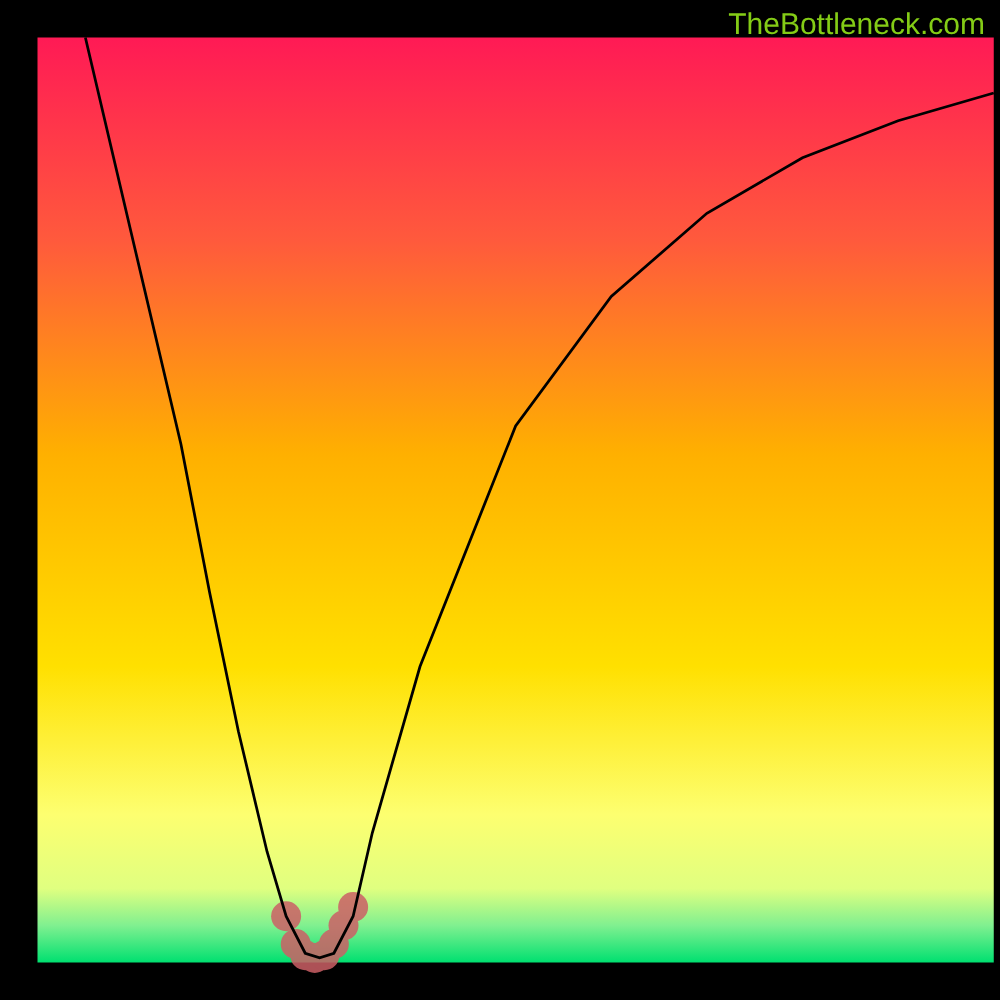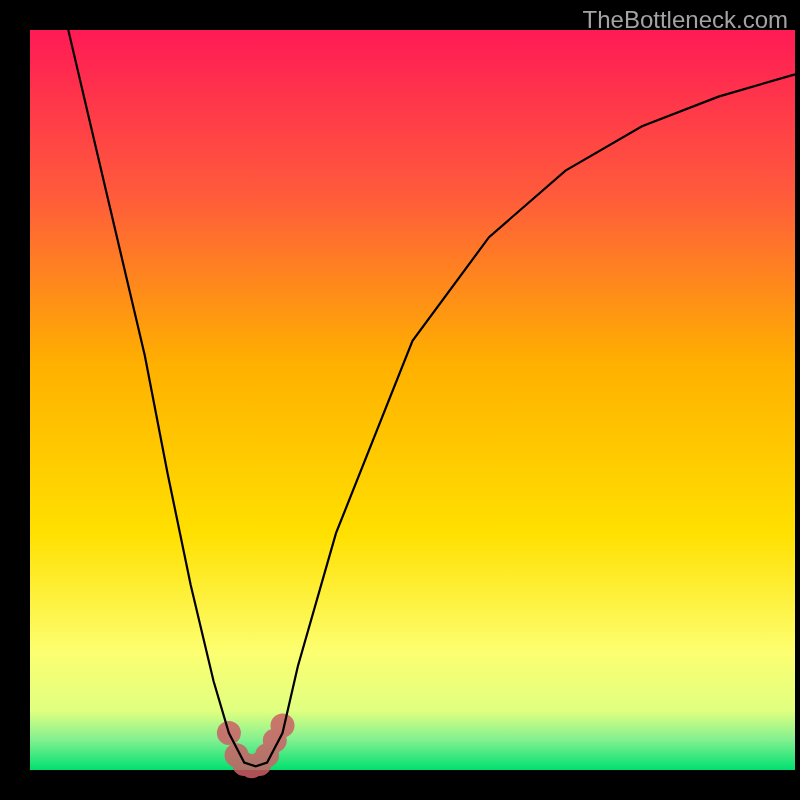--- a/index.html
+++ b/index.html
@@ -10,21 +10,21 @@
     background: #000;
     position: relative;
     overflow: hidden;
   }
   .watermark {
     position: absolute;
     top: 6px;
     right: 12px;
     font-family: Arial, Helvetica, sans-serif;
     font-size: 24px;
-    color: #a3a3a3;
+    color: #84cc16;
     z-index: 10;
   }
   svg {
     display: block;
   }
 </style>
 </head>
 <body>
 
 <svg width="800" height="800" viewBox="0 0 800 800">

